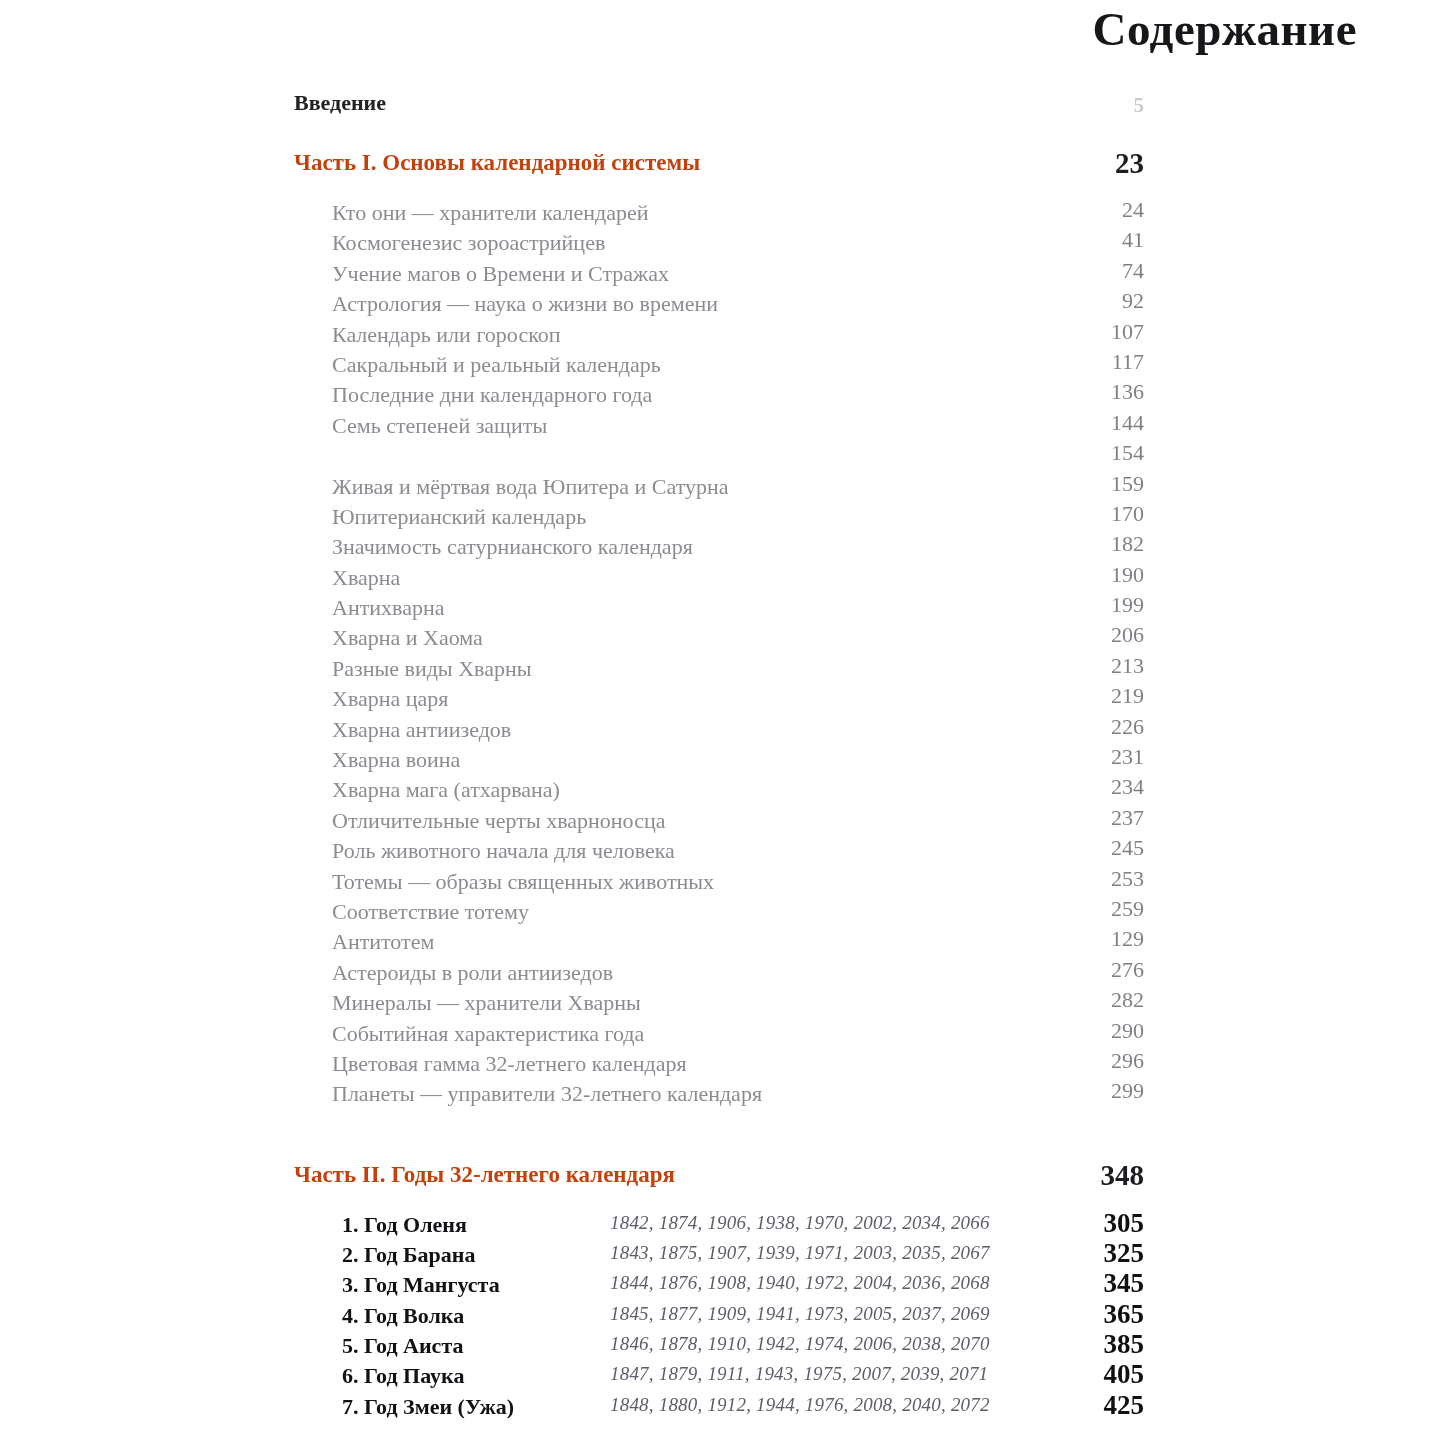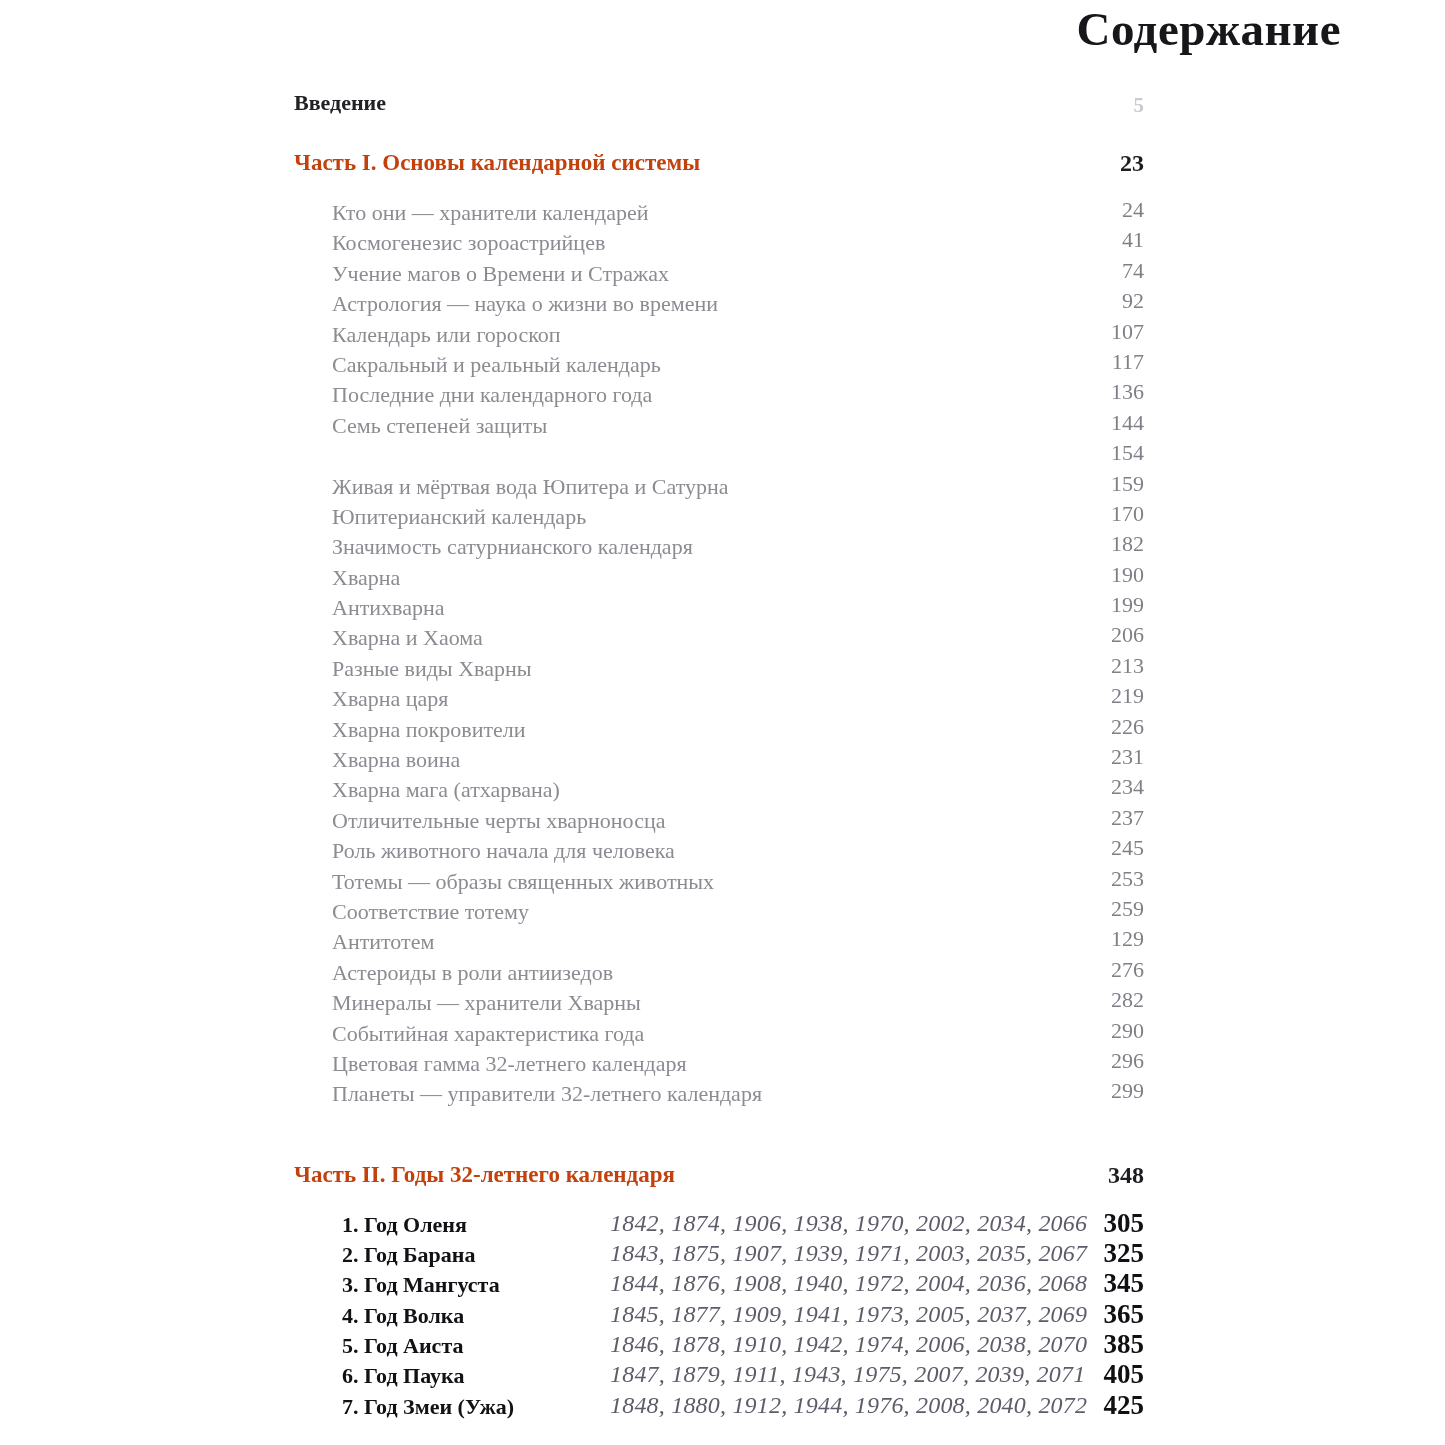--- a/index.html
+++ b/index.html
@@ -20,21 +20,21 @@
 
   .page {
     position: absolute;
     inset: 0;
   }
 
   
   .toc-title {
     position: absolute;
     left: 0;
-    right: 104px;
+    right: 88px;
     top: 2px;
     text-align: right;
     font-size: 47px;
     font-weight: bold;
     letter-spacing: 0.5px;
     color: #17171b;
     font-family: "Liberation Serif", "DejaVu Serif", serif;
   }
 
   
@@ -85,21 +85,21 @@
   
   .row-part {
     height: 52px;
     line-height: 34px;
     font-size: 23px;
     font-weight: bold;
     margin-top: 4px;
   }
   .row-part .label { color: #c2410c; }
   .row-part .pageno {
-    font-size: 24px;
+    font-size: 29px;
     font-weight: bold;
     color: #1d1d21;
     top: 0px;
   }
 
   
   .row-entry {
     font-size: 22px;
     padding-left: 38px;
   }
@@ -121,21 +121,21 @@
   }
   .row-year .label {
     font-weight: bold;
     color: #121216;
     width: 290px;
     display: inline-block;
   }
   .row-year .years {
     display: inline-block;
     font-style: italic;
-    font-size: 24px;
+    font-size: 19px;
     color: #5d5d6a;
     letter-spacing: 0.2px;
     position: absolute;
     left: 338px;
     top: -2px;
     width: 452px;
     text-align: left;
   }
   .row-year .pageno {
     font-size: 27px;
@@ -174,21 +174,21 @@
         <div class="row row-entry"><span class="label">Семь степеней защиты</span><span class="pageno">144</span></div>
         <div class="row row-entry"><span class="pageno">154</span></div>
         <div class="row row-entry"><span class="label">Живая и мёртвая вода Юпитера и Сатурна</span><span class="pageno">159</span></div>
         <div class="row row-entry"><span class="label">Юпитерианский календарь</span><span class="pageno">170</span></div>
         <div class="row row-entry"><span class="label">Значимость сатурнианского календаря</span><span class="pageno">182</span></div>
         <div class="row row-entry"><span class="label">Хварна</span><span class="pageno">190</span></div>
         <div class="row row-entry"><span class="label">Антихварна</span><span class="pageno">199</span></div>
         <div class="row row-entry"><span class="label">Хварна и Хаома</span><span class="pageno">206</span></div>
         <div class="row row-entry"><span class="label">Разные виды Хварны</span><span class="pageno">213</span></div>
         <div class="row row-entry"><span class="label">Хварна царя</span><span class="pageno">219</span></div>
-        <div class="row row-entry"><span class="label">Хварна покровители</span><span class="pageno">226</span></div>
+        <div class="row row-entry"><span class="label">Хварна антиизедов</span><span class="pageno">226</span></div>
         <div class="row row-entry"><span class="label">Хварна воина</span><span class="pageno">231</span></div>
         <div class="row row-entry"><span class="label">Хварна мага (атхарвана)</span><span class="pageno">234</span></div>
         <div class="row row-entry"><span class="label">Отличительные черты хварноносца</span><span class="pageno">237</span></div>
         <div class="row row-entry"><span class="label">Роль животного начала для человека</span><span class="pageno">245</span></div>
         <div class="row row-entry"><span class="label">Тотемы — образы священных животных</span><span class="pageno">253</span></div>
         <div class="row row-entry"><span class="label">Соответствие тотему</span><span class="pageno">259</span></div>
         <div class="row row-entry"><span class="label">Антитотем</span><span class="pageno">129</span></div>
         <div class="row row-entry"><span class="label">Астероиды в роли антиизедов</span><span class="pageno">276</span></div>
         <div class="row row-entry"><span class="label">Минералы — хранители Хварны</span><span class="pageno">282</span></div>
         <div class="row row-entry"><span class="label">Событийная характеристика года</span><span class="pageno">290</span></div>

